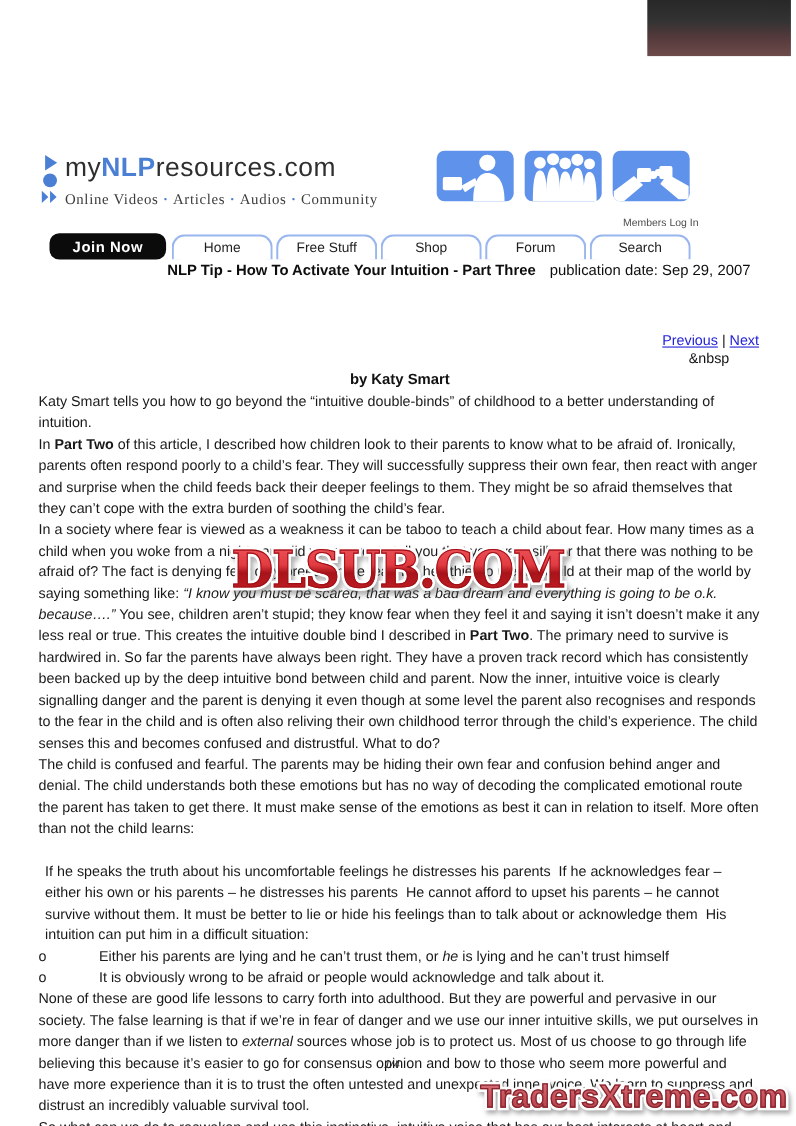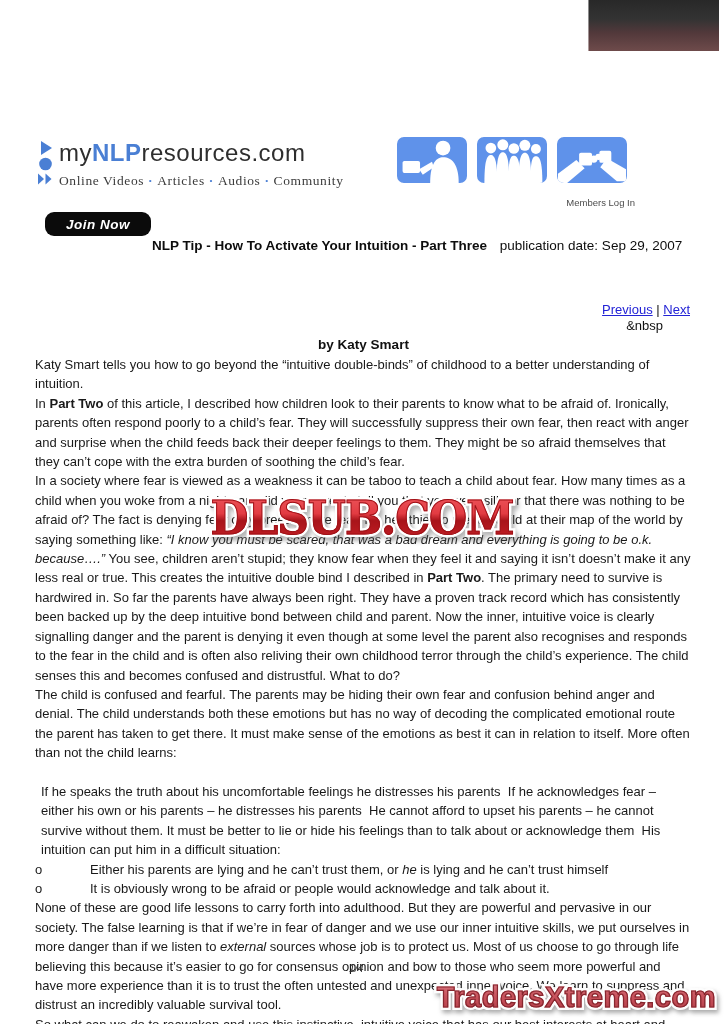--- a/index.html
+++ b/index.html
@@ -64,21 +64,21 @@
     width:74px; height:50px; border-radius:9px; background:#5f92ea;
     border:2px solid #fff; overflow:hidden;
   }
   .tile svg{ display:block; width:100%; height:100%; }
   #members-login{
     position:absolute; top:197px; left:395px; width:240px;
     text-align:right; font-size:9.5px; color:#4c4c4c;
   }
 
   
-  #navbar{ position:absolute; left:45px; top:212px; display:flex; align-items:center;font-style:italic; }
+  #navbar{ position:absolute; left:45px; top:212px; display:flex; align-items:center; }
   #join-now{
     width:106px; height:24px; background:#0b0b0b; border-radius:9px;
     color:#fff; font-weight:bold; font-size:13.5px; letter-spacing:0.5px;
     display:flex; align-items:center; justify-content:center; margin-right:2px;
     cursor:pointer;
   }
   .tab{
     width:92px; height:23px; margin-left:3px; background:#fff;
     border:2px solid #9ab6ee; border-bottom:none; border-radius:12px 12px 0 0;
     display:flex; align-items:center; justify-content:center;
@@ -169,20 +169,27 @@
           <rect x="45" y="15" width="13" height="13" rx="2"></rect>
           <circle cx="44" cy="21.5" r="3.4"></circle>
         </g>
       </svg>
     </div>
   </div>
   <div id="members-login">Members Log In</div>
 
   <div id="navbar">
     <div id="join-now">Join Now</div>
+    <div id="tab-strip" style="display:flex;">
+        <div class="tab">Home</div>
+        <div class="tab">Free Stuff</div>
+        <div class="tab">Shop</div>
+        <div class="tab">Forum</div>
+        <div class="tab">Search</div>
+      </div>
   </div>
 
   <div id="title-row">
     <span id="article-title">NLP Tip - How To Activate Your Intuition - Part Three</span>
     <span class="pub">publication date: Sep 29, 2007</span>
   </div>
 
   <div id="pager">
     <div>
       <a>Previous</a><span> | </span><a>Next</a>

